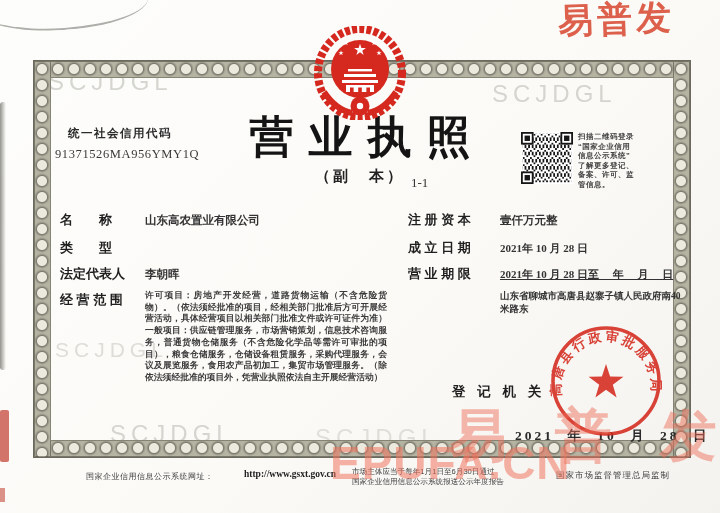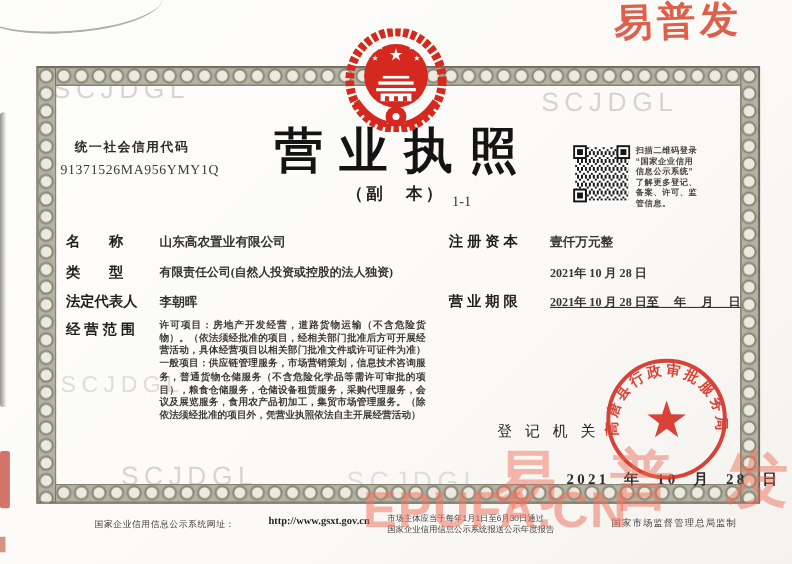--- a/index.html
+++ b/index.html
@@ -47,21 +47,21 @@
   .rv { left:500px; width:186px; }
   #row-name-l  { top:211px; } #row-name-v  { top:213px; font-size:11.5px; }
   #row-type-l  { top:239px; } #row-type-v  { top:241px; font-size:10.8px; }
   #row-rep-l   { top:265px; } #row-rep-v   { top:267px; font-size:11.5px; }
   #row-scope-l { top:291px; } #row-scope-v { top:290px; font-size:8.8px; line-height:11.7px; text-align:justify; font-weight:600; color:#3b3b3b; }
   #row-cap-l   { top:211px; } #row-cap-v   { top:213px; font-size:11.5px; }
   #row-est-l   { top:239px; } #row-est-v   { top:241px; font-size:11px; }
   #row-term-l  { top:265px; } #row-term-v  { top:267px; font-size:11px;text-decoration:underline; }
   #row-addr-l  { top:291px; } #row-addr-v  { top:290px; font-size:9.5px; line-height:12.5px; }
 
-  #reg-authority { position:absolute; left:452px; top:383px; font-size:13.5px; font-weight:400; letter-spacing:4px; color:#1f1f1f; z-index:3; }
+  #reg-authority { position:absolute; left:452px; top:383px; font-size:13.5px; font-weight:700; letter-spacing:4px; color:#1f1f1f; z-index:3; }
   #seal { position:absolute; left:547px; top:322px; width:118px; height:118px; z-index:4; opacity:.88; }
   #issue-date { position:absolute; left:515px; top:427px; font-size:13.5px; font-weight:600; letter-spacing:3px; word-spacing:7px; color:#2a2a2a; z-index:3; }
 
   
   .fineprint { position:absolute; color:#3c3c3c; z-index:3; }
   #footer-web-label { left:86px; top:471px; font-size:8px; letter-spacing:.5px; }
   #footer-web-url { left:244px; top:469px; font-size:9.5px; font-weight:700; color:#222; }
   #footer-notice { left:352px; top:467px; font-size:7.6px; line-height:9.8px; white-space:pre-line; }
   #footer-publisher { left:556px; top:470px; font-size:8.5px; letter-spacing:1px; }
 
@@ -164,31 +164,32 @@
   <div id="qr-caption">扫描二维码登录
 “国家企业信用
 信息公示系统”
 了解更多登记、
 备案、许可、监
 管信息。</div>
 
   <div class="flabel ll" id="row-name-l">名　　称</div>
   <div class="fvalue lv" id="row-name-v">山东高农置业有限公司</div>
   <div class="flabel ll" id="row-type-l">类　　型</div>
-  <div class="fvalue lv" id="row-type-v">有限责任公司(自然人投资或控股的法人独资)</div>
   <div class="flabel ll" id="row-rep-l">法定代表人</div>
   <div class="fvalue lv" id="row-rep-v">李朝晖</div>
   <div class="flabel ll" id="row-scope-l">经 营 范 围</div>
   <div class="fvalue lv" id="row-scope-v">许可项目：房地产开发经营，道路货物运输（不含危险货物）。（依法须经批准的项目，经相关部门批准后方可开展经营活动，具体经营项目以相关部门批准文件或许可证件为准）一般项目：供应链管理服务，市场营销策划，信息技术咨询服务，普通货物仓储服务（不含危险化学品等需许可审批的项目），粮食仓储服务，仓储设备租赁服务，采购代理服务，会议及展览服务，食用农产品初加工，集贸市场管理服务。（除依法须经批准的项目外，凭营业执照依法自主开展经营活动）</div>
 
   <div class="flabel rl" id="row-cap-l">注 册 资 本</div>
   <div class="fvalue rv" id="row-cap-v">壹仟万元整</div>
+  <div class="flabel rl" id="row-est-l">成 立 日 期</div>
   <div class="fvalue rv" id="row-est-v">2021年 10 月 28 日</div>
   <div class="flabel rl" id="row-term-l">营 业 期 限</div>
   <div class="fvalue rv" id="row-term-v">2021年 10 月 28 日至　 年　 月　 日</div>
+  <div class="fvalue rv" id="row-addr-v">山东省聊城市高唐县赵寨子镇人民政府南40米路东</div>
 
   <div id="reg-authority">登 记 机 关</div>
   <div id="seal">
     <svg viewBox="0 0 118 118" width="118" height="118">
       <circle cx="59" cy="59" r="53" fill="none" stroke="#d42a1e" stroke-width="3.6"></circle>
       <path d="M59,42 L63.1,54.6 L76.4,54.8 L65.8,62.7 L69.6,75.4 L59,67.8 L48.4,75.4 L52.2,62.7 L41.6,54.8 L54.9,54.6 Z" fill="#d42a1e"></path>
       <defs>
           <path id="sealarc" d="M 15,76 A 45.5,45.5 0 1 1 103,76"></path>
         </defs>
       <text font-size="13" font-weight="700" fill="#d42a1e" letter-spacing="3" font-family="Liberation Sans, sans-serif">

